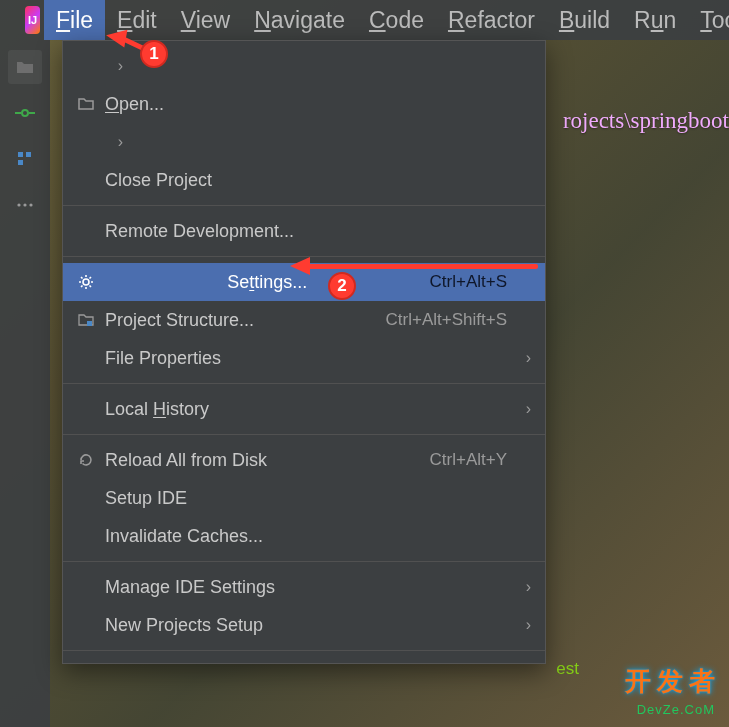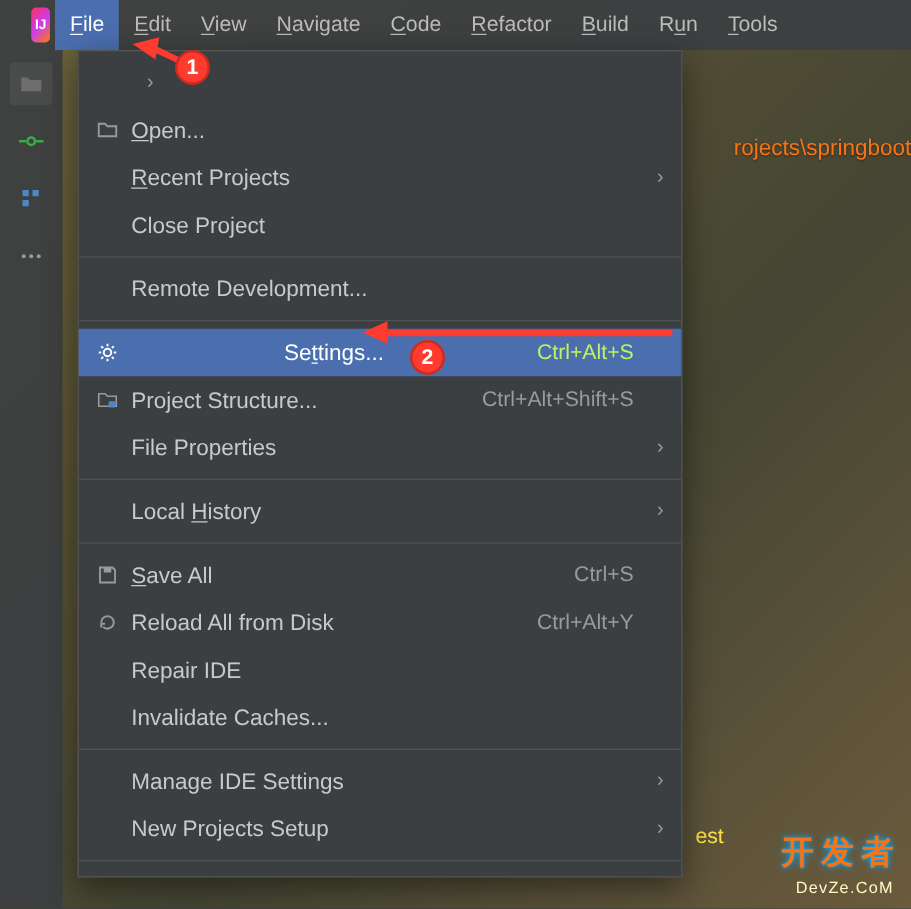--- a/index.html
+++ b/index.html
@@ -52,21 +52,21 @@
       margin-left: 21px;
     }
     .menu-bar {
       display: flex;
       height: 100%;
       align-items: stretch;
     }
     .menu-item {
       padding: 0 12px;
       color: #bbbbbb;
-      font-size: 17px;
+      font-size: 23px;
       display: flex;
       align-items: center;
       cursor: pointer;
     }
     .menu-item.active {
       background: #4b6eaf;
       color: #ffffff;
     }
     .menu-item .underline {
       text-decoration: underline;
@@ -135,21 +135,21 @@
     }
     .dd-label .underline {
       text-decoration: underline;
       text-underline-offset: 2px;
     }
     .dd-shortcut {
       color: #9a9a9a;
       font-size: 17px;
       padding-right: 6px;
     }
-    .dd-item.highlight .dd-shortcut { color: #bef264; }
+    .dd-item.highlight .dd-shortcut { color: #0f172a; }
     .dd-arrow {
       width: 18px;
       text-align: right;
       color: #9a9a9a;
       font-size: 16px;
     }
     .dd-sep {
       height: 1px;
       background: #515151;
       margin: 6px 0;
@@ -159,48 +159,49 @@
       left: 50px;
       top: 40px;
       right: 0;
       bottom: 0;
       z-index: 1;
     }
     .path-text {
       position: absolute;
       top: 68px;
       right: 0px;
-      color: #f97316;
-      font-size: 18px;
+      color: #f0abfc;
+      font-size: 23px;
       text-shadow: 0 1px 2px rgba(0,0,0,0.4);
+      font-family: Liberation Serif, serif;
     }
     .green-text {
       position: absolute;
       bottom: 48px;
       right: 150px;
-      color: #fde047;
+      color: #84cc16;
       font-size: 17px;
     }
     .watermark {
       position: absolute;
       bottom: 28px;
       right: 8px;
       font-size: 26px;
       font-weight: 600;
       letter-spacing: 6px;
       color: #f97316;
       text-shadow: 0 0 6px #0af, 0 0 2px #0af;
       font-family: "SimHei","Microsoft YaHei",sans-serif;
     }
     .wm-sub {
       position: absolute;
       bottom: 10px;
       right: 14px;
       font-size: 13px;
-      color: #fef9c3;
+      color: #22c55e;
       letter-spacing: 1px;
     }
     .annot {
       position: absolute;
       z-index: 20;
     }
     .badge {
       width: 28px;
       height: 28px;
       background: #ff3b30;
@@ -315,21 +316,20 @@
       <span class="dd-icon">
         <svg width="18" height="18" viewBox="0 0 18 18">
           <path d="M2 4h5l2 2h7v8H2z" fill="none" stroke="#9a9a9a" stroke-width="1.5"></path>
         </svg>
       </span>
       <span class="dd-label"><span class="underline">O</span>pen...</span>
       <span class="dd-arrow"></span>
     </div>
     <div class="dd-item">
       <span class="dd-icon"></span>
-      <span class="dd-label"><span class="underline">R</span>ecent Projects</span>
       <span class="dd-arrow">›</span>
     </div>
     <div class="dd-item">
       <span class="dd-icon"></span>
       <span class="dd-label">Close Pro<span class="underline">j</span>ect</span>
       <span class="dd-arrow"></span>
     </div>
     <div class="dd-sep"></div>
     <div class="dd-item">
       <span class="dd-icon"></span>
@@ -367,42 +367,31 @@
     <div class="dd-sep"></div>
     <div class="dd-item">
       <span class="dd-icon"></span>
       <span class="dd-label">Local <span class="underline">H</span>istory</span>
       <span class="dd-arrow">›</span>
     </div>
     <div class="dd-sep"></div>
     <div class="dd-item">
       <span class="dd-icon">
         <svg width="18" height="18" viewBox="0 0 18 18">
-          <path d="M3 3h10l2 2v10H3z" fill="none" stroke="#9a9a9a" stroke-width="1.5"></path>
-          <rect x="6" y="3" width="6" height="4" fill="#9a9a9a"></rect>
-        </svg>
-      </span>
-      <span class="dd-label"><span class="underline">S</span>ave All</span>
-      <span class="dd-shortcut">Ctrl+S</span>
-      <span class="dd-arrow"></span>
-    </div>
-    <div class="dd-item">
-      <span class="dd-icon">
-        <svg width="18" height="18" viewBox="0 0 18 18">
           <path d="M4 9a5 5 0 1 1 1.5 3.5" fill="none" stroke="#9a9a9a" stroke-width="1.6"></path>
           <path d="M4 13v-3h3" fill="none" stroke="#9a9a9a" stroke-width="1.6"></path>
         </svg>
       </span>
       <span class="dd-label">Reload All from Disk</span>
       <span class="dd-shortcut">Ctrl+Alt+Y</span>
       <span class="dd-arrow"></span>
     </div>
     <div class="dd-item">
       <span class="dd-icon"></span>
-      <span class="dd-label">Repair IDE</span>
+      <span class="dd-label">Setup IDE</span>
       <span class="dd-arrow"></span>
     </div>
     <div class="dd-item">
       <span class="dd-icon"></span>
       <span class="dd-label">Invalidate Caches...</span>
       <span class="dd-arrow"></span>
     </div>
     <div class="dd-sep"></div>
     <div class="dd-item">
       <span class="dd-icon"></span>

